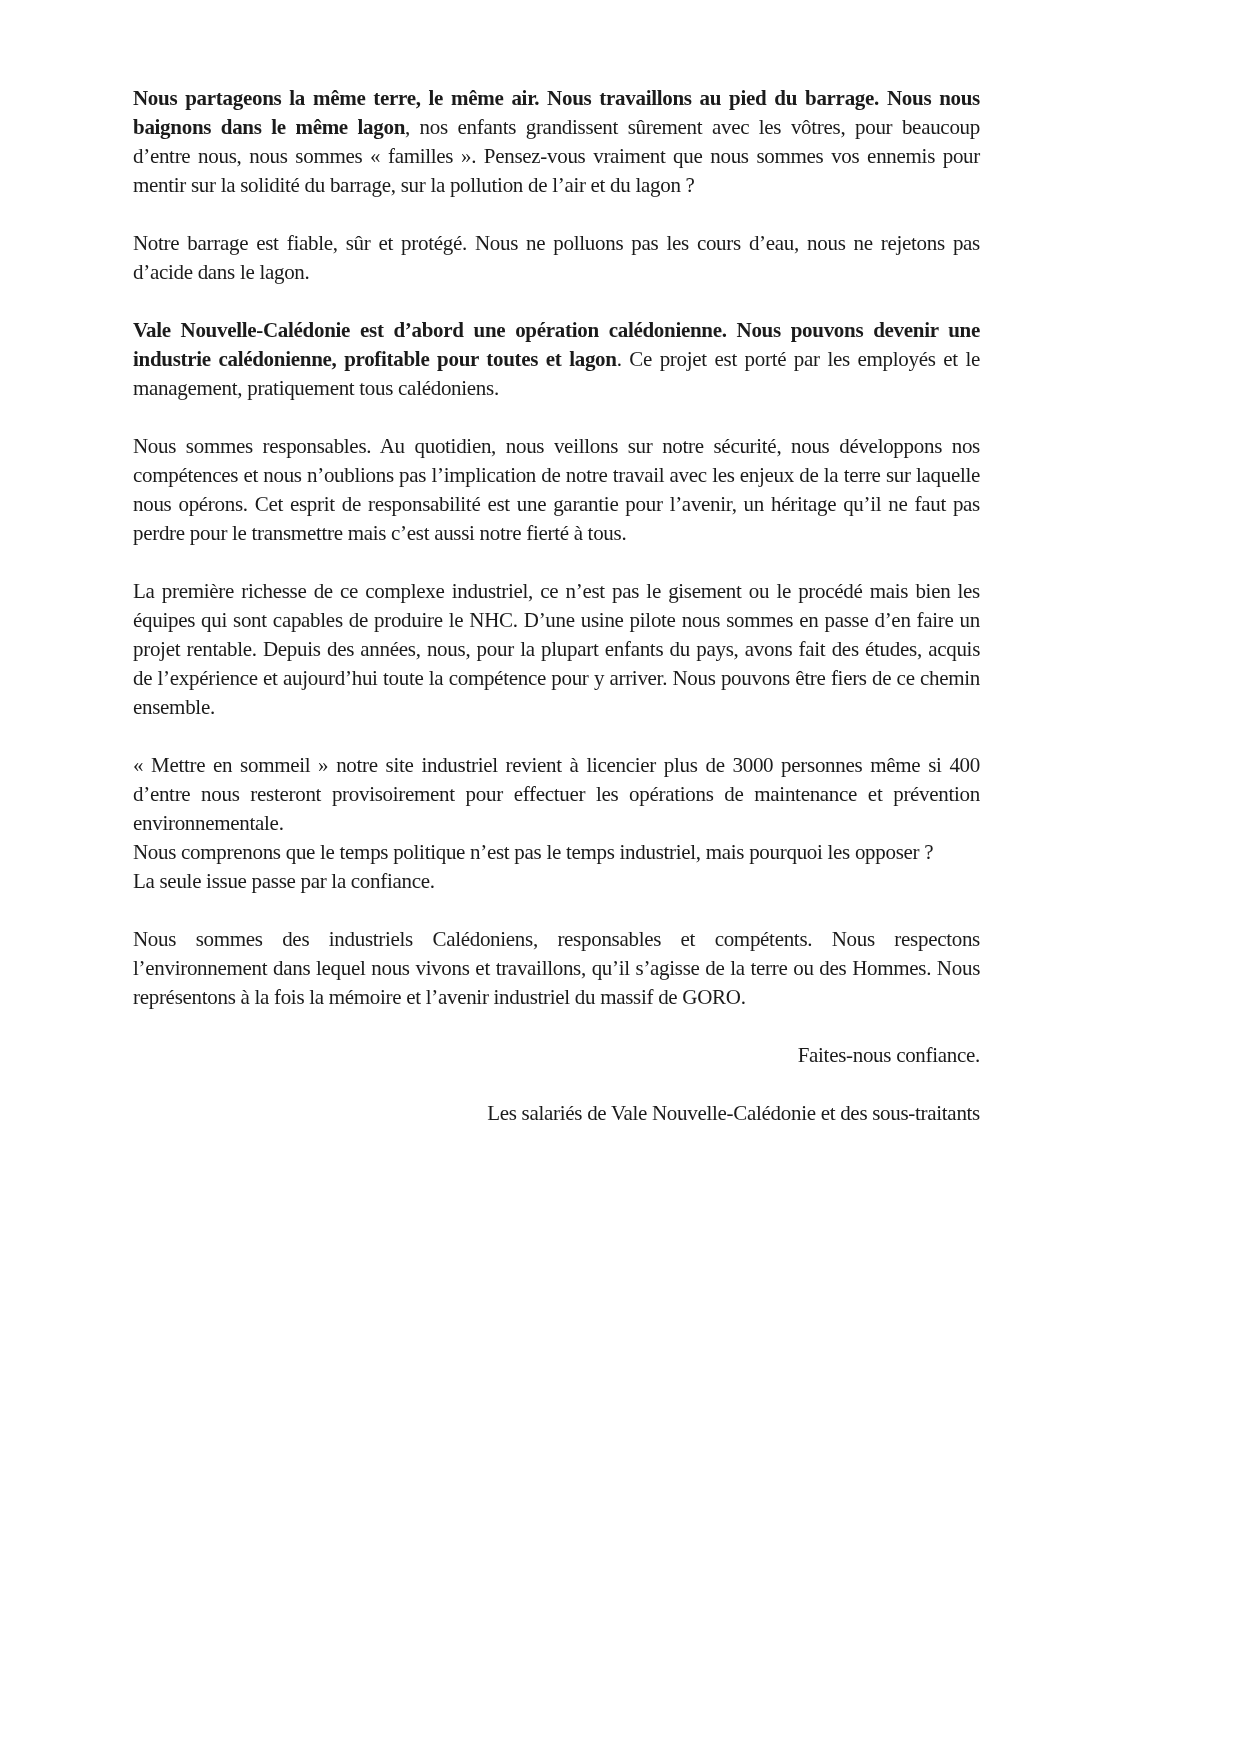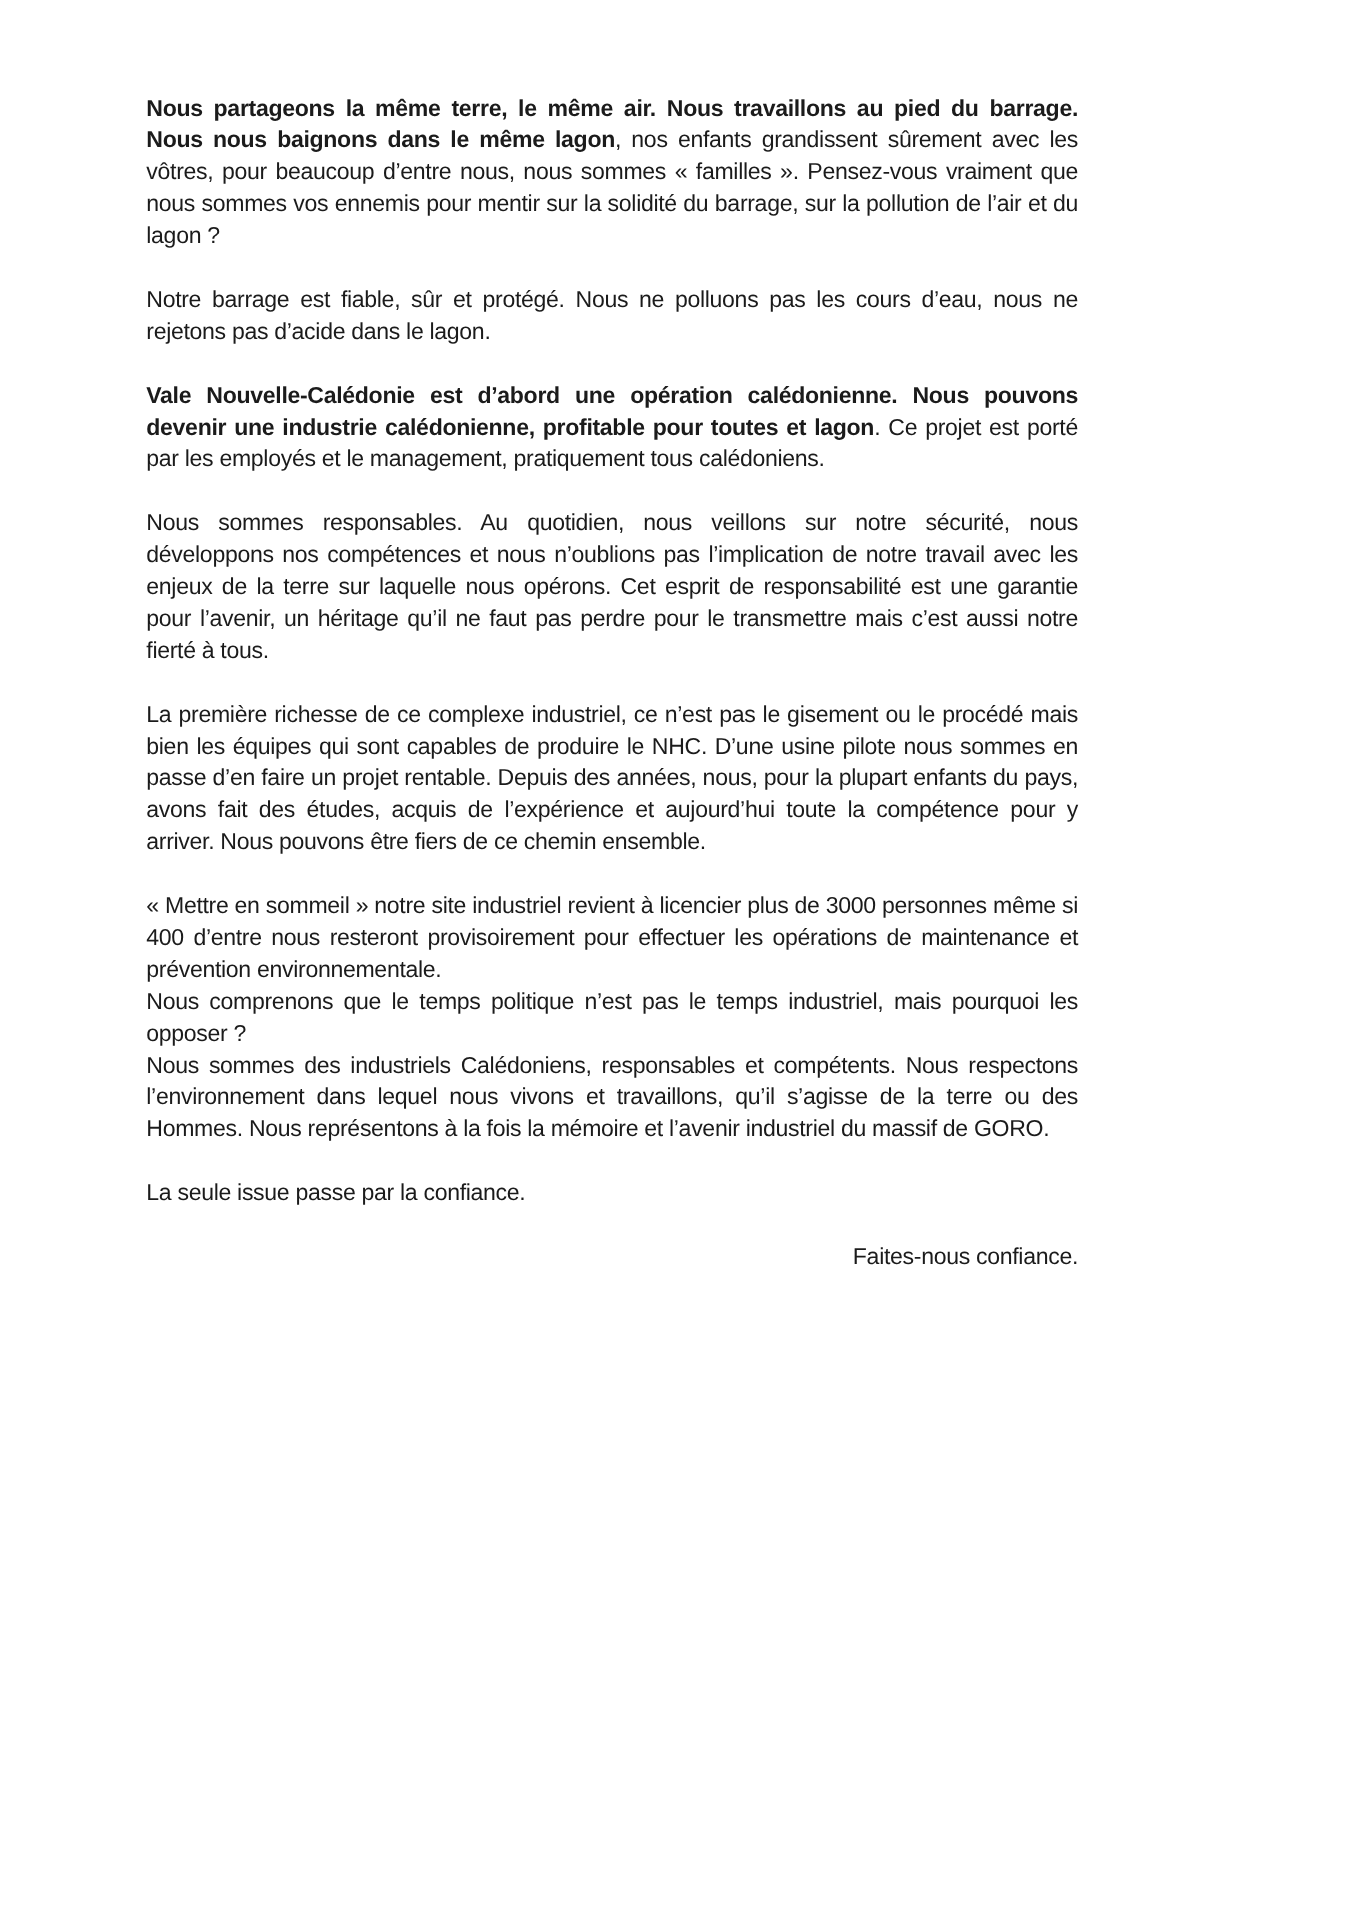--- a/index.html
+++ b/index.html
@@ -8,21 +8,21 @@
     background: #ffffff;
   }
   .page {
     position: relative;
     width: 1240px;
     height: 1477px;
     margin: 0 auto;
     background: #ffffff;
     box-sizing: border-box;
     padding: 84px 260px 0 133px;
-    font-family: Liberation Sans, sans-serif;
+    font-family: Liberation Serif, serif;
     font-size: 21px;
     line-height: 29px;
     letter-spacing: -0.3px;
     color: #1b1b1b;
     overflow: hidden;
   }
   p {
     margin: 0;
     text-align: justify;
   }
@@ -48,21 +48,22 @@
 
   <p class="gap"><strong>Vale Nouvelle-Calédonie est d’abord une opération calédonienne. Nous pouvons devenir une industrie calédonienne, profitable pour toutes et lagon</strong><span>. Ce projet est porté par les employés et le management, pratiquement tous calédoniens.</span></p>
 
   <p class="gap"><span>Nous sommes responsables. Au quotidien, nous veillons sur notre sécurité, nous développons nos compétences et nous n’oublions pas l’implication de notre travail avec les enjeux de la terre sur laquelle nous opérons. Cet esprit de responsabilité est une garantie pour l’avenir, un héritage qu’il ne faut pas perdre pour le transmettre mais c’est aussi notre fierté à tous.</span></p>
 
   <p class="gap"><span>La première richesse de ce complexe industriel, ce n’est pas le gisement ou le procédé mais bien les équipes qui sont capables de produire le NHC. D’une usine pilote nous sommes en passe d’en faire un projet rentable. Depuis des années, nous, pour la plupart enfants du pays, avons fait des études, acquis de l’expérience et aujourd’hui toute la compétence pour y arriver. Nous pouvons être fiers de ce chemin ensemble.</span></p>
 
   <p><span>« Mettre en sommeil » notre site industriel revient à licencier plus de 3000 personnes même si 400 d’entre nous resteront provisoirement pour effectuer les opérations de maintenance et prévention environnementale.</span></p>
 
   <p><span>Nous comprenons que le temps politique n’est pas le temps industriel, mais pourquoi les opposer ?</span></p>
+  <p class="gap"><span>La seule issue passe par la confiance.</span></p>
+
   <p class="gap"><span>Nous sommes des industriels Calédoniens, responsables et compétents. Nous respectons l’environnement dans lequel nous vivons et travaillons, qu’il s’agisse de la terre ou des Hommes. Nous représentons à la fois la mémoire et l’avenir industriel du massif de GORO.</span></p>
-
-  <p class="gap"><span>La seule issue passe par la confiance.</span></p>
 
 
   <p class="gap indent"><span>Faites-nous confiance.</span></p>
 
+  <p class="indent"><span>Les salariés de Vale Nouvelle-Calédonie et des sous-traitants</span></p>
 
 </div>
 
 </body></html>

